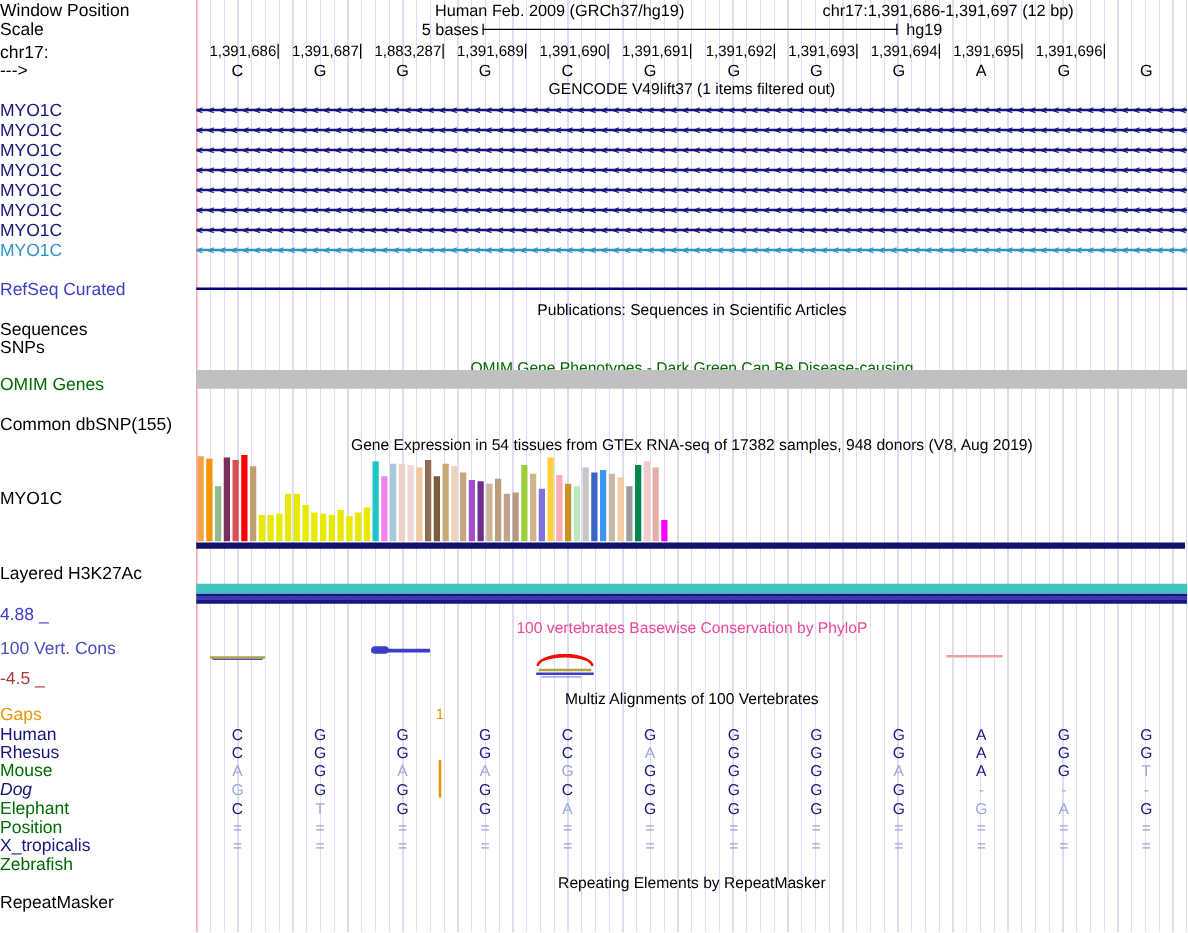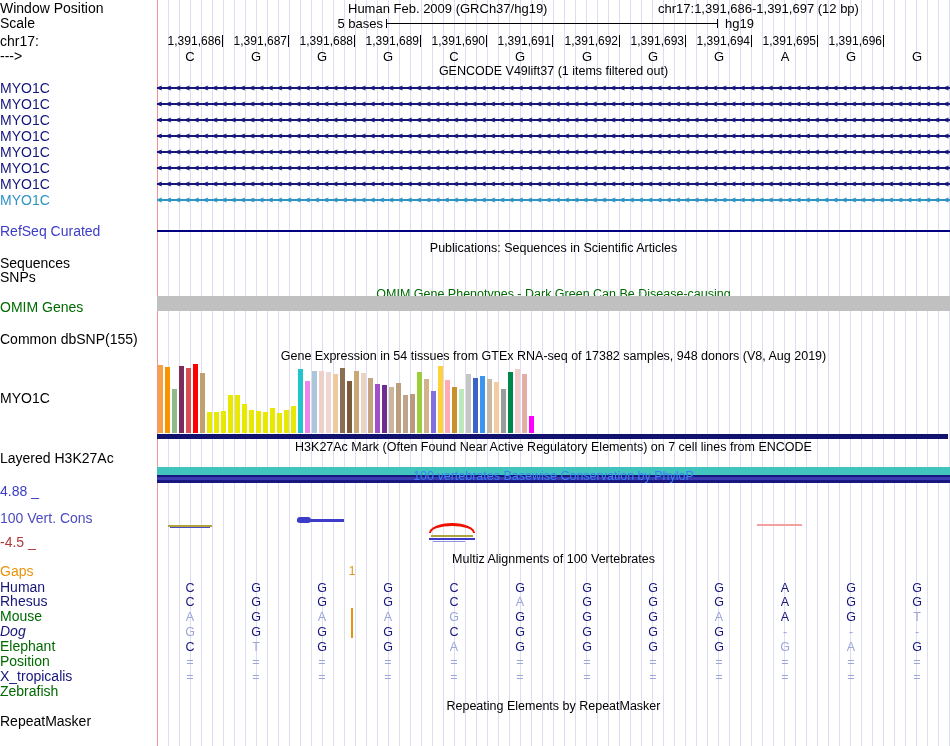--- a/index.html
+++ b/index.html
@@ -34,21 +34,21 @@
   <div class="abs" style="top:17px;left:300px;width:83px;text-align:right;font-size:13px;height:13px;line-height:13px">5 bases</div>
   <div class="abs" style="top:19px;left:386px;width:1px;height:9px;background:#000"></div>
   <div class="abs" style="top:23px;left:386px;width:332px;height:1px;background:#000"></div>
   <div class="abs" style="top:19px;left:717px;width:1px;height:9px;background:#000"></div>
   <div class="abs" style="top:17px;left:725px;font-size:13px;height:13px;line-height:13px">hg19</div>
 
   <div class="lbl" style="top:35px">chr17:</div>
   <div id="coords-row">
       <div class="coordcell" style="top: 35px; left: 157px; width: 66px;">1,391,686</div>
       <div class="coordcell" style="top: 35px; left: 223px; width: 66px;">1,391,687</div>
-      <div class="coordcell" style="top: 35px; left: 289px; width: 66px;">1,391,688</div>
+      <div class="coordcell" style="top: 35px; left: 289px; width: 66px;">1,883,287</div>
       <div class="coordcell" style="top: 35px; left: 355px; width: 66px;">1,391,689</div>
       <div class="coordcell" style="top: 35px; left: 421px; width: 66px;">1,391,690</div>
       <div class="coordcell" style="top: 35px; left: 487px; width: 66px;">1,391,691</div>
       <div class="coordcell" style="top: 35px; left: 554px; width: 66px;">1,391,692</div>
       <div class="coordcell" style="top: 35px; left: 620px; width: 66px;">1,391,693</div>
       <div class="coordcell" style="top: 35px; left: 686px; width: 66px;">1,391,694</div>
       <div class="coordcell" style="top: 35px; left: 752px; width: 66px;">1,391,695</div>
       <div class="coordcell" style="top: 35px; left: 818px; width: 66px;">1,391,696</div>
     </div>
 
@@ -178,27 +178,26 @@
       <div class="bar" style="left: 487px; top: 379px; height: 54px; background: rgb(200, 185, 166);"></div>
       <div class="bar" style="left: 494px; top: 382px; height: 51px; background: rgb(245, 203, 160);"></div>
       <div class="bar" style="left: 501px; top: 389px; height: 44px; background: rgb(156, 156, 156);"></div>
       <div class="bar" style="left: 508px; top: 372px; height: 61px; background: rgb(0, 136, 75);"></div>
       <div class="bar" style="left: 515px; top: 369px; height: 64px; background: rgb(242, 203, 203);"></div>
       <div class="bar" style="left: 522px; top: 374px; height: 59px; background: rgb(227, 175, 165);"></div>
       <div class="bar" style="left: 529px; top: 416px; height: 17px; background: rgb(255, 0, 255);"></div>
     </div>
   <div class="abs" style="top:434px;left:157px;width:791px;height:5px;background:#11116E"></div>
 
-  <div class="title" style="top:441px">H3K27Ac Mark (Often Found Near Active Regulatory Elements) on 7 cell lines from ENCODE</div>
   <div class="lbl" style="top:452px">Layered H3K27Ac</div>
   <div class="abs" style="top:467px;left:157px;width:793px;height:8px;background:#41C4BE"></div>
   <div class="abs" style="top:475px;left:157px;width:793px;height:8px;background:linear-gradient(to bottom,#17177F 0 2px,#3B3BB2 2px 5px,#17177F 5px 8px)"></div>
 
   <div class="lbl" style="top:485px;color:#3C3CC8">4.88 _</div>
-  <div class="title" style="top:470px;color:#3b82f6">100 vertebrates Basewise Conservation by PhyloP</div>
+  <div class="title" style="top:496px;color:#ec4899">100 vertebrates Basewise Conservation by PhyloP</div>
   <div class="lbl" style="top:512px;color:#4C4CC0">100 Vert. Cons</div>
   <div class="lbl" style="top:536px;color:#B03838">-4.5 _</div>
 
   <div class="abs" style="top:525px;left:168px;width:44px;height:2px;background:#AFA33B"></div>
   <div class="abs" style="top:527px;left:170px;width:40px;height:1px;background:#4C4CC8"></div>
 
   <div class="abs" style="top:519px;left:297px;width:47px;height:3px;background:#3C3CC8"></div>
   <div class="abs" style="top:517px;left:297px;width:14px;height:6px;background:#3C3CC8;border-radius:3px"></div>
 
   <div class="abs" style="top:523px;left:429px;width:46px;height:10px;border-top:3px solid #EE1100;border-left:2px solid #EE1100;border-right:2px solid #EE1100;border-radius:50% 50% 0 0/100% 100% 0 0;box-sizing:border-box"></div>

